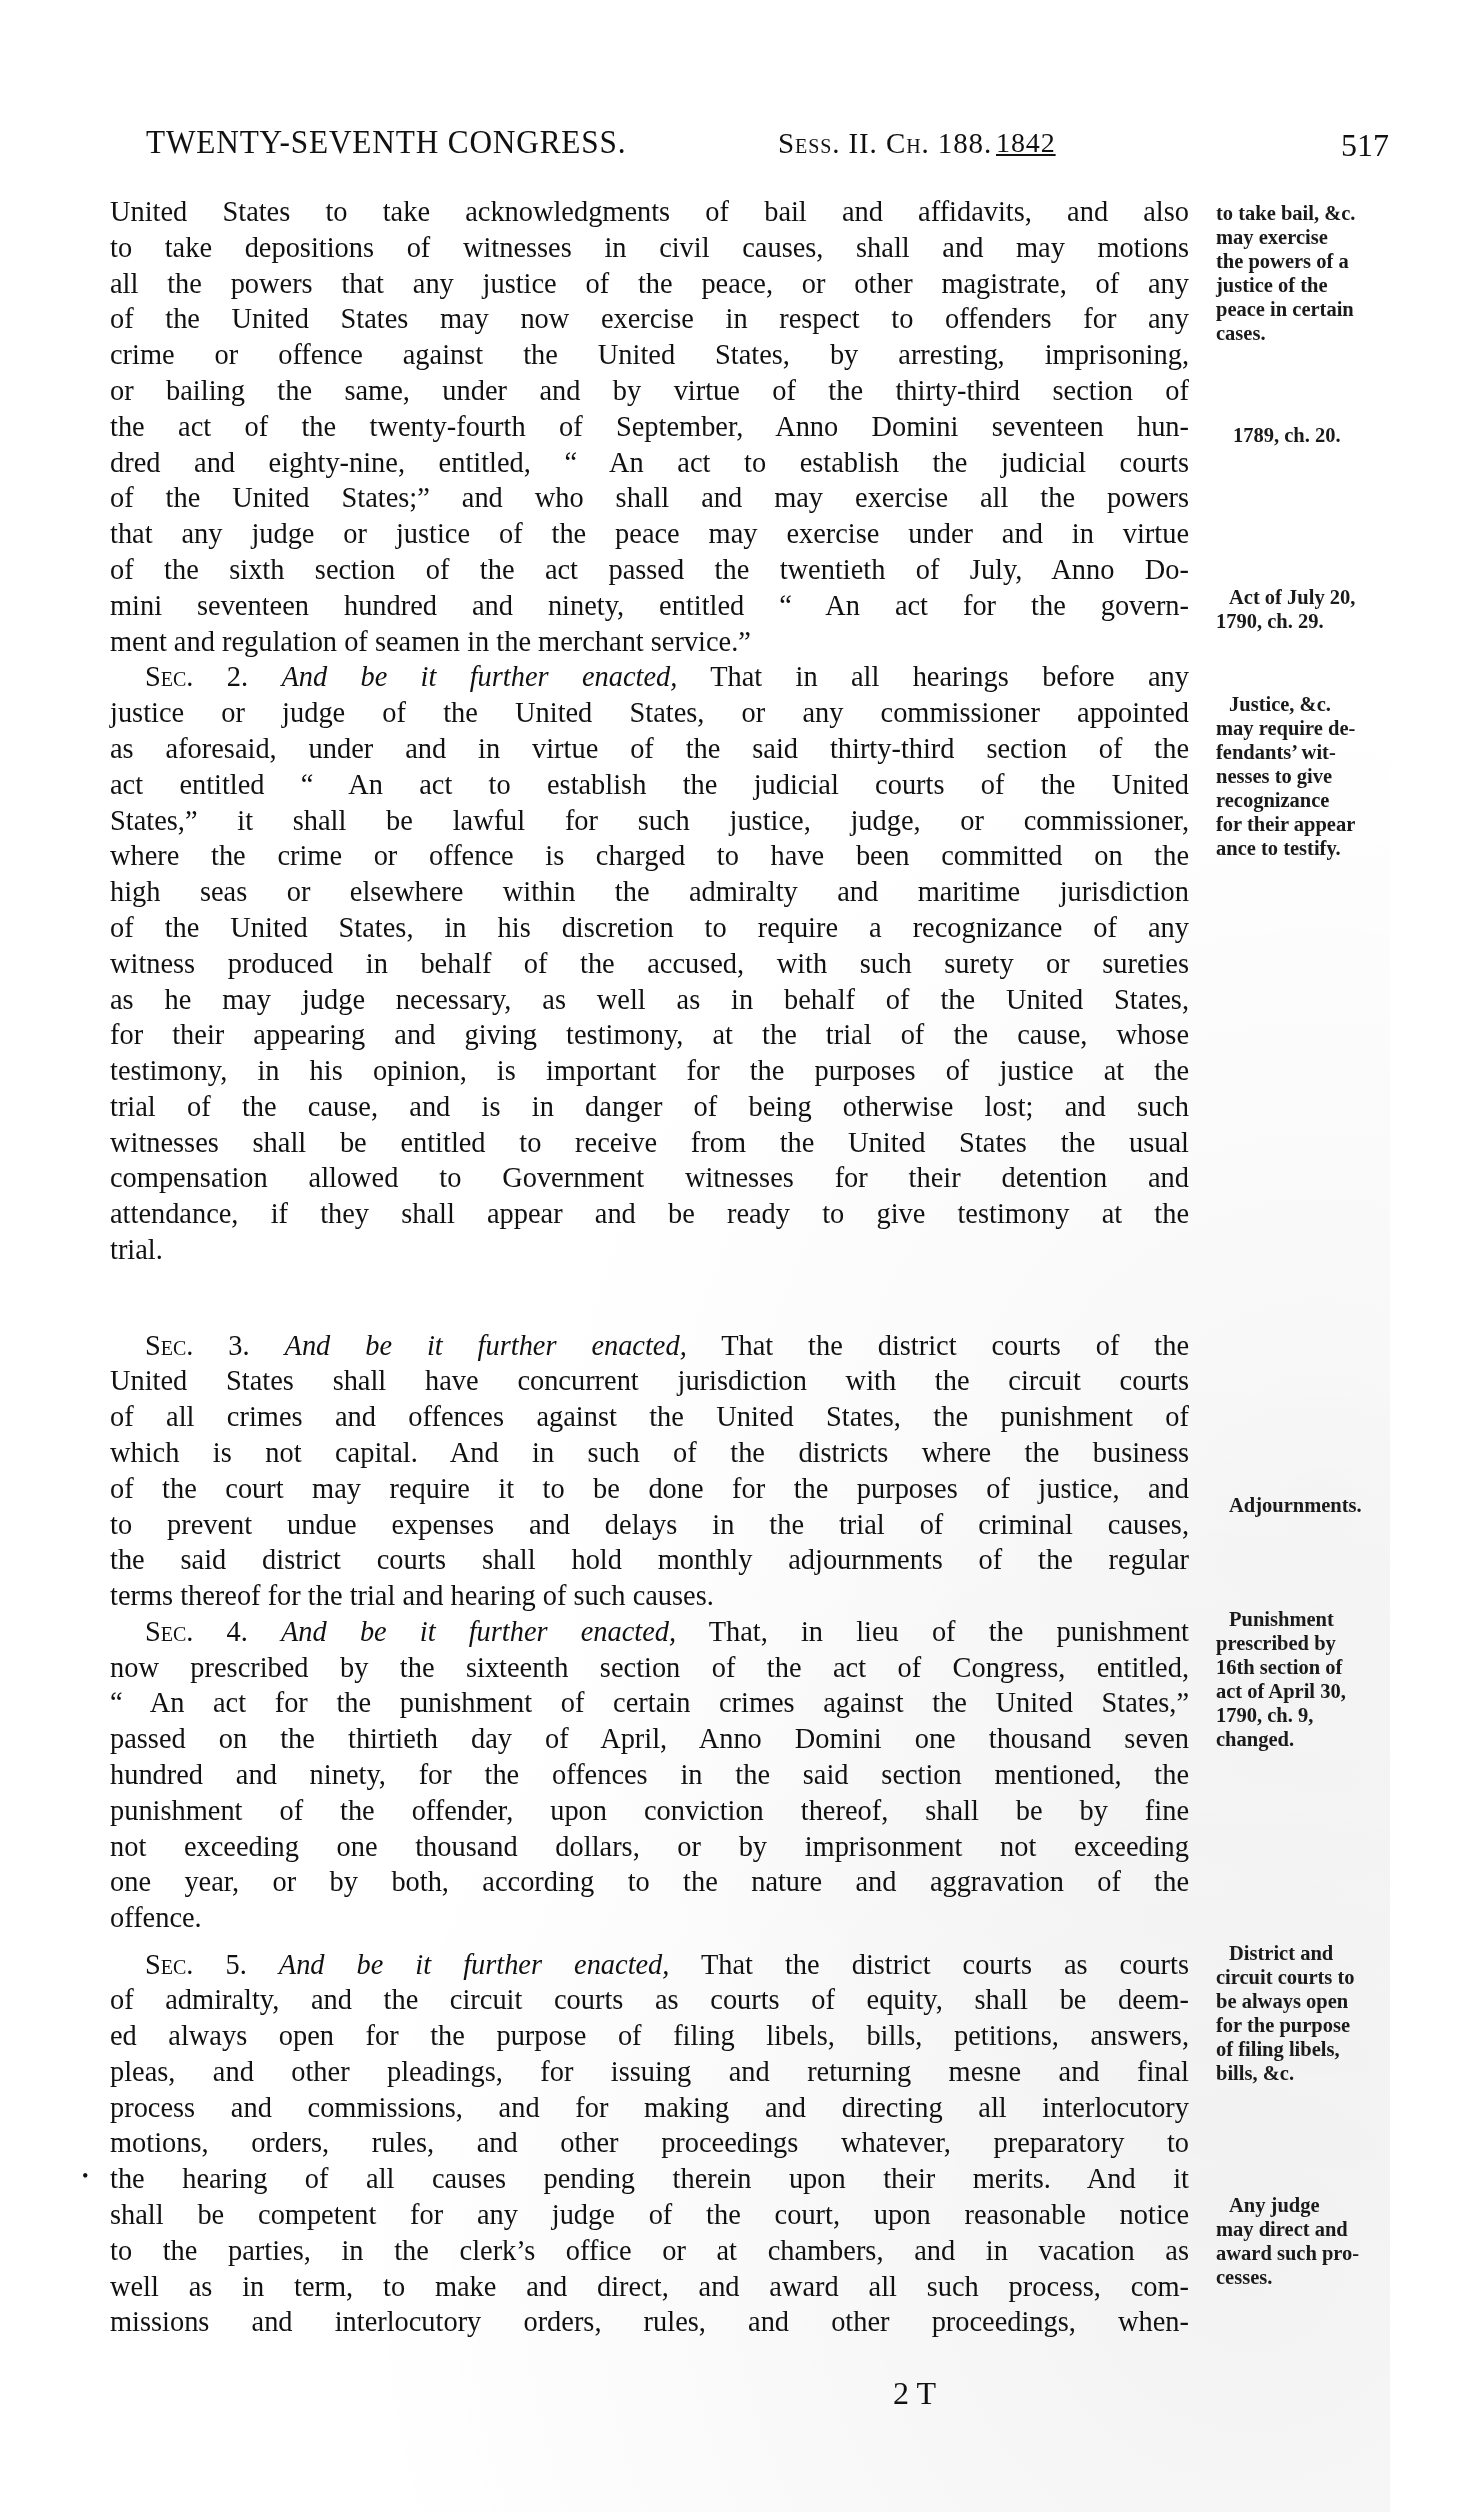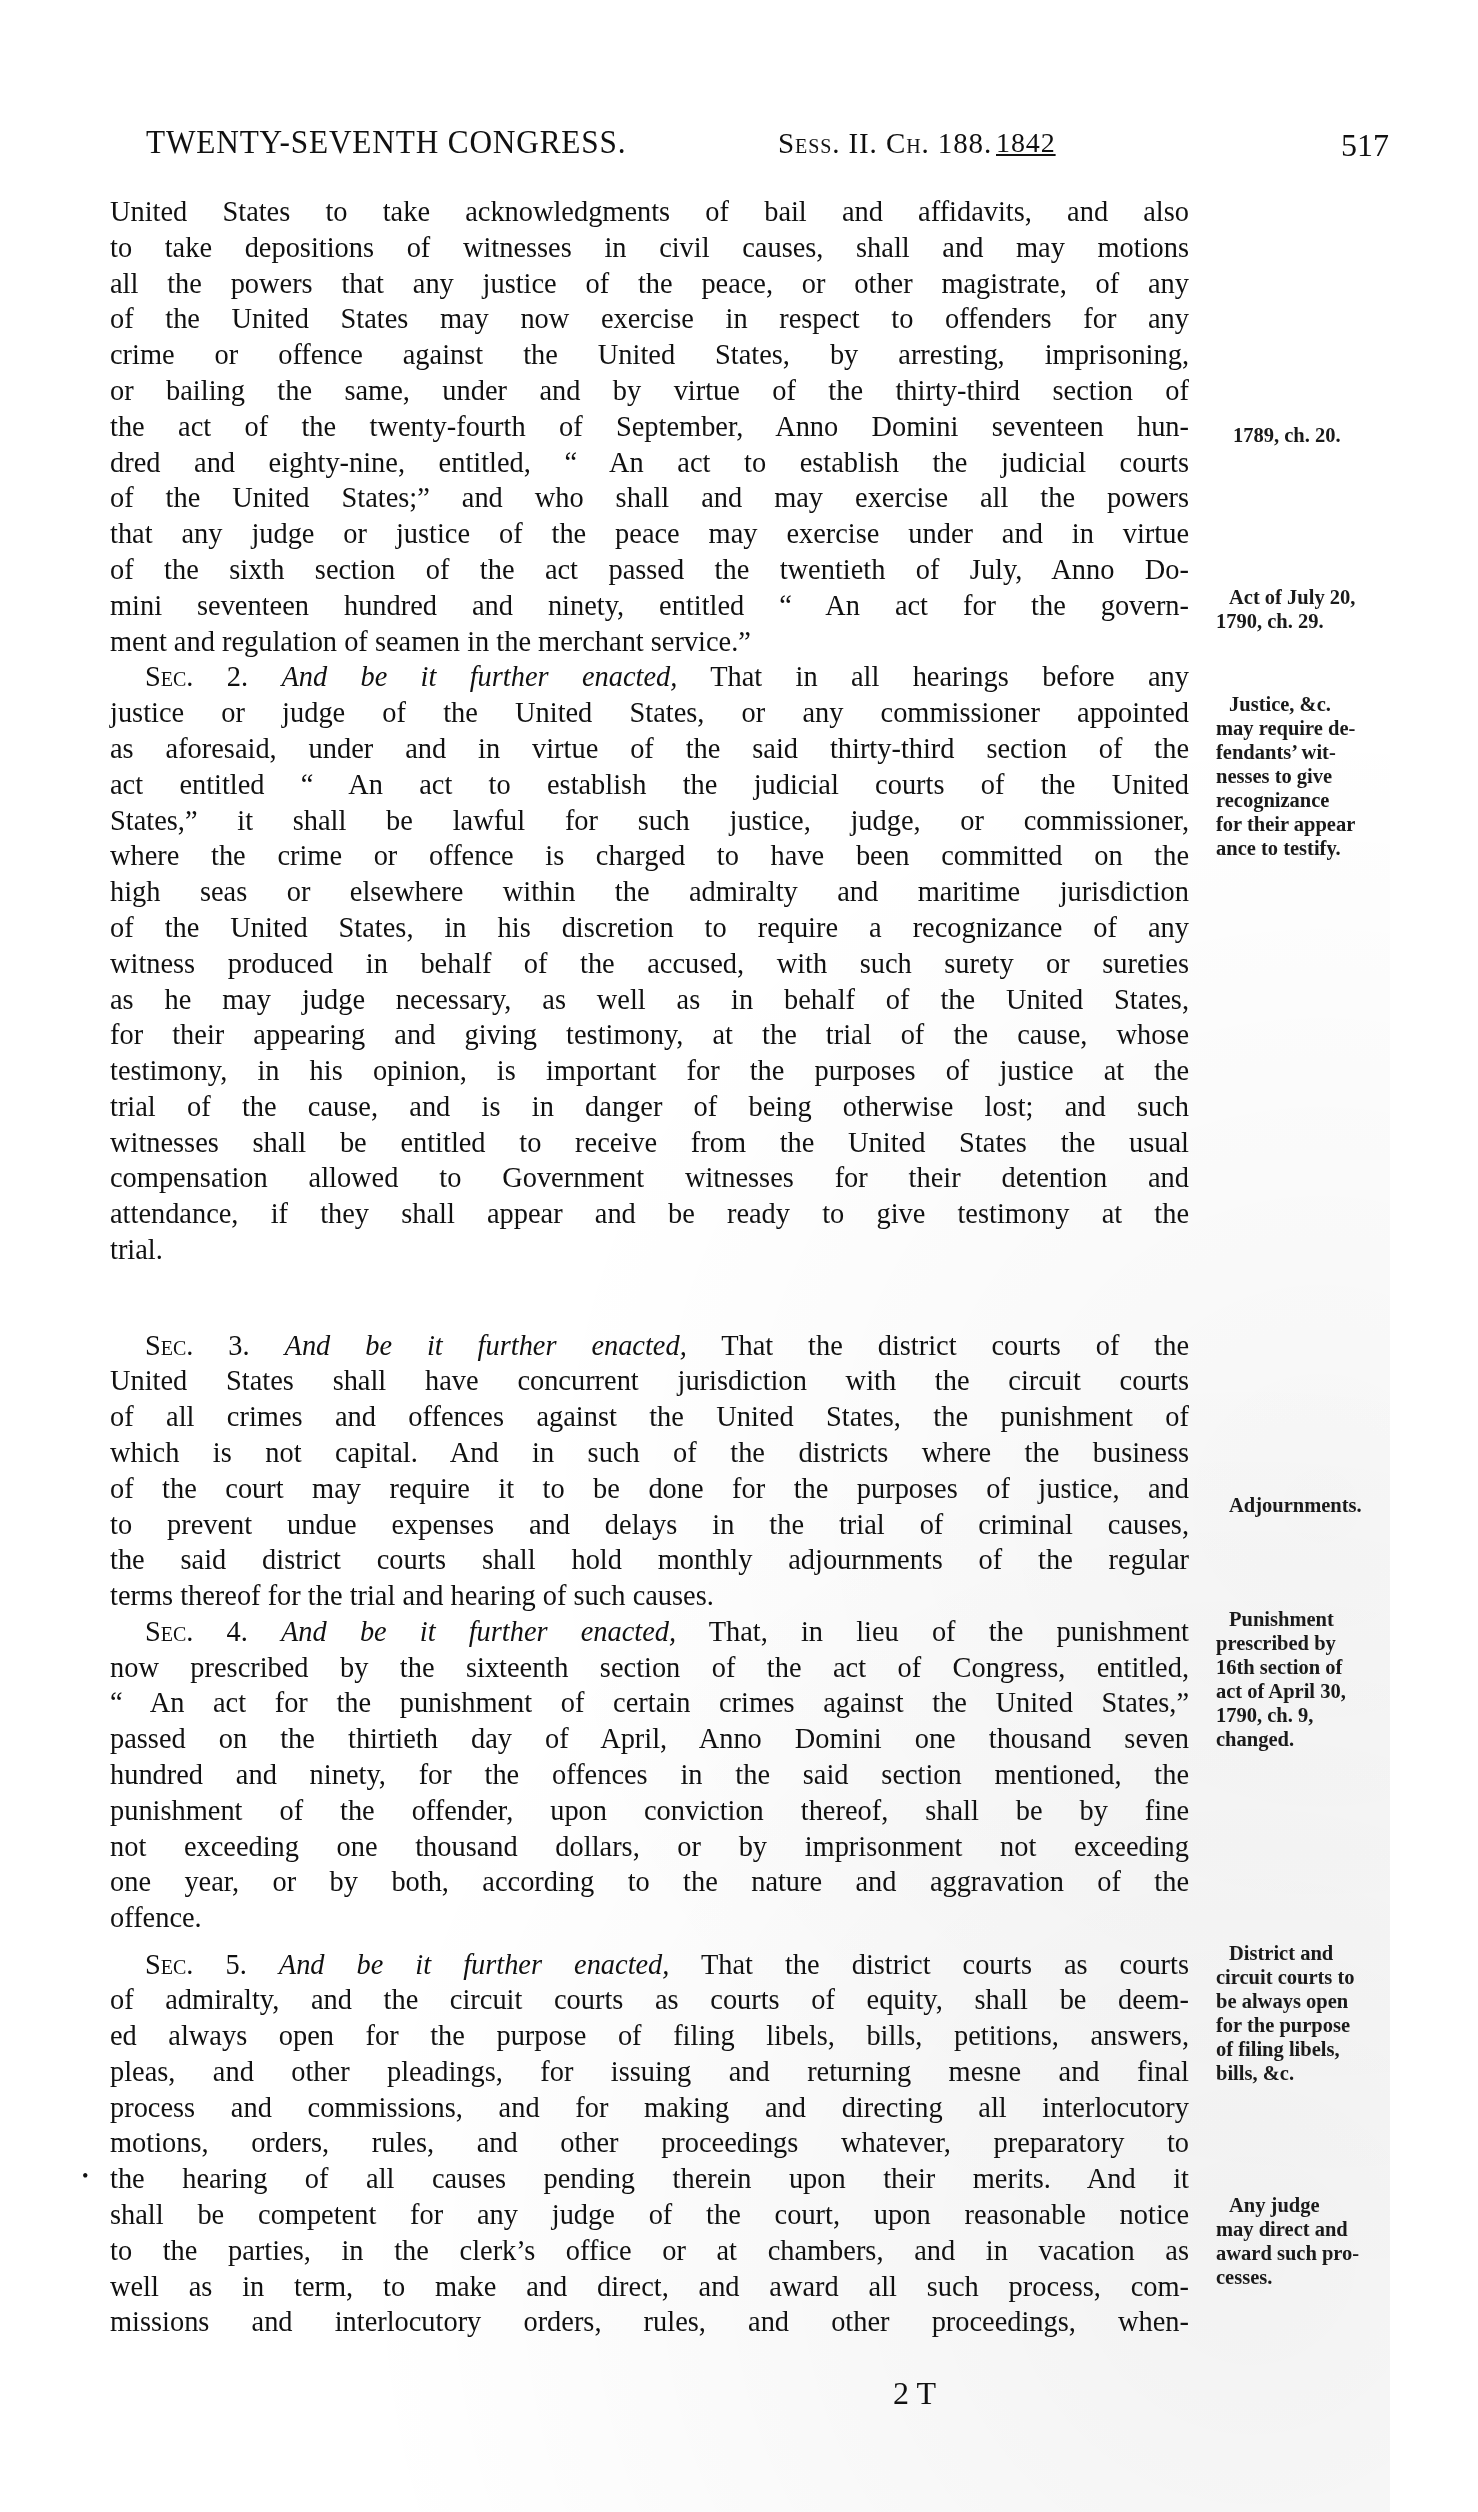--- a/index.html
+++ b/index.html
@@ -125,20 +125,28 @@
     <div class="line" style="top:1931px">motions, orders, rules, and other proceedings whatever, preparatory to</div>
     <div class="line" style="top:1967px">the hearing of all causes pending therein upon their merits.  And it</div>
     <div class="line" style="top:2003px">shall be competent for any judge of the court, upon reasonable notice</div>
     <div class="line" style="top:2039px">to the parties, in the clerk’s office or at chambers, and in vacation as</div>
     <div class="line" style="top:2075px">well as in term, to make and direct, and award all such process, com-</div>
     <div class="line" style="top:2110px">missions and interlocutory orders, rules, and other proceedings, when-</div>
   </div>
 
   <div class="marker" style="top:2165px">•</div>
 
+  <div class="margin-note" style="top:201px">
+    <span class="nl">to take bail, &amp;c.</span>
+    <span class="nl">may exercise</span>
+    <span class="nl">the powers of a</span>
+    <span class="nl">justice of the</span>
+    <span class="nl">peace in certain</span>
+    <span class="nl">cases.</span>
+  </div>
 
   <div class="margin-note" style="top:423px; left:1227px;">
     <span class="nl">1789, ch. 20.</span>
   </div>
 
   <div class="margin-note" style="top:585px">
     <span class="nl ind">Act of July 20,</span>
     <span class="nl">1790, ch. 29.</span>
   </div>
 

